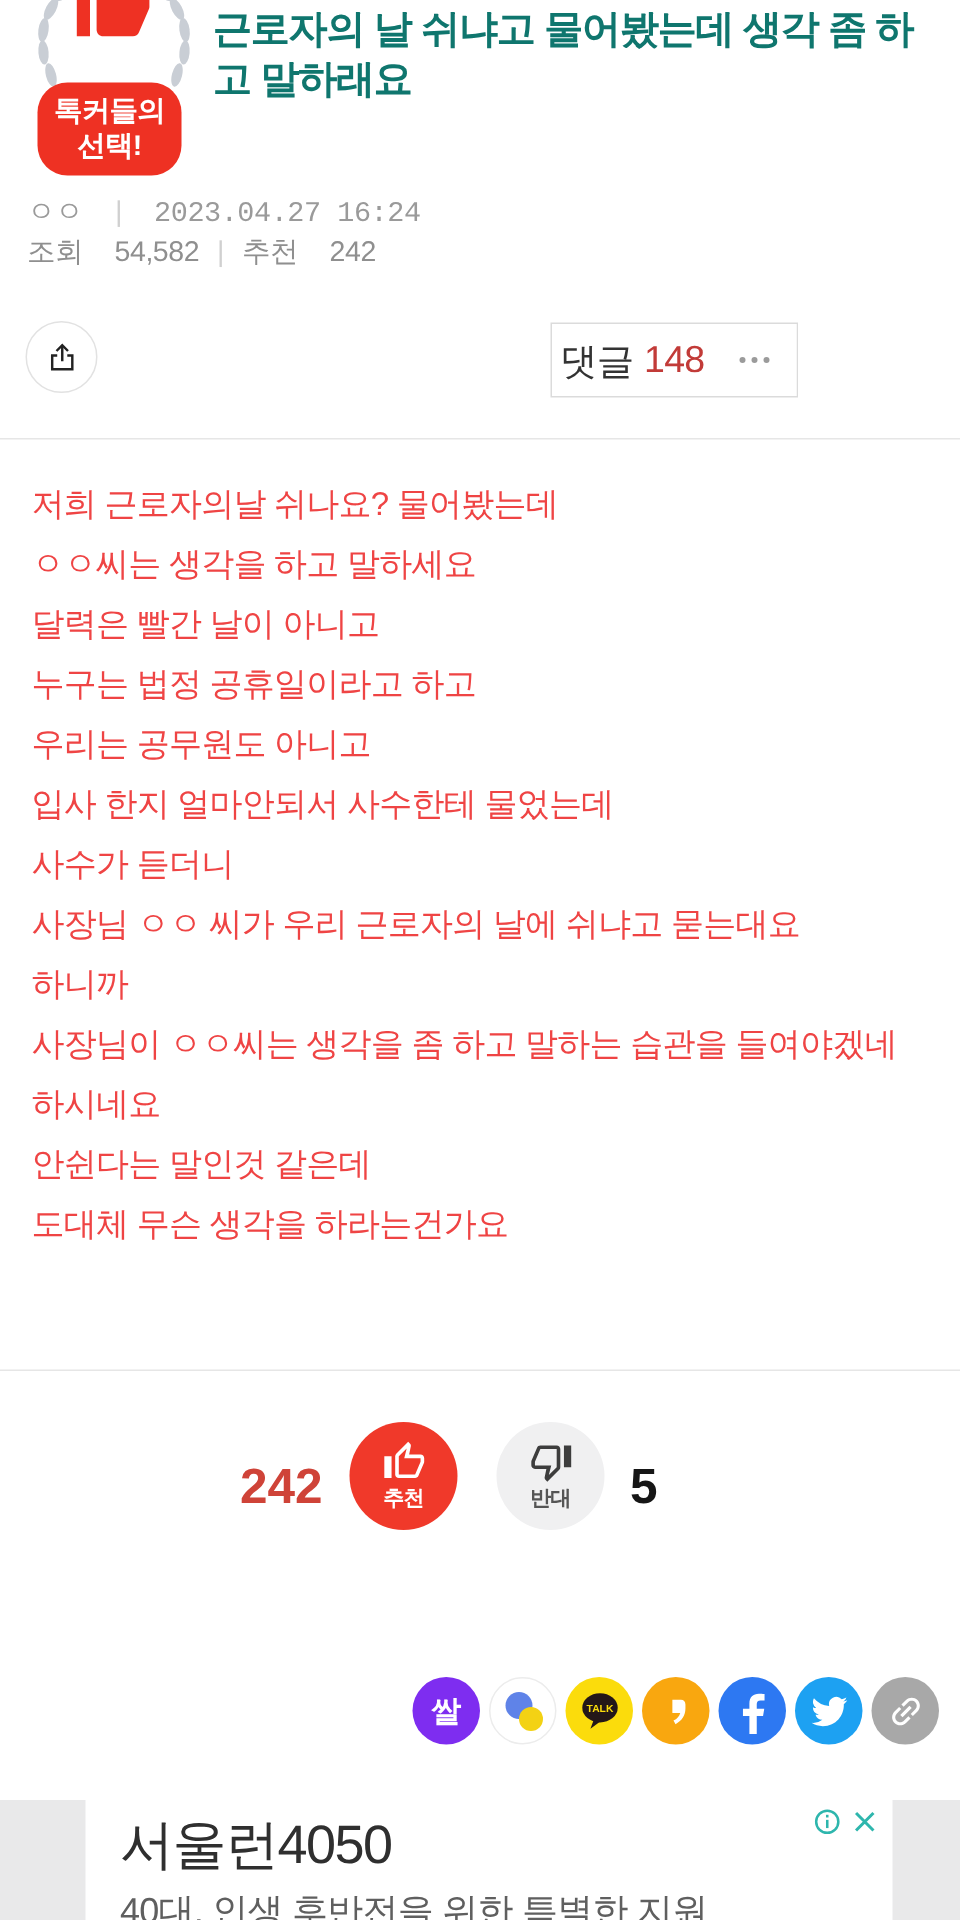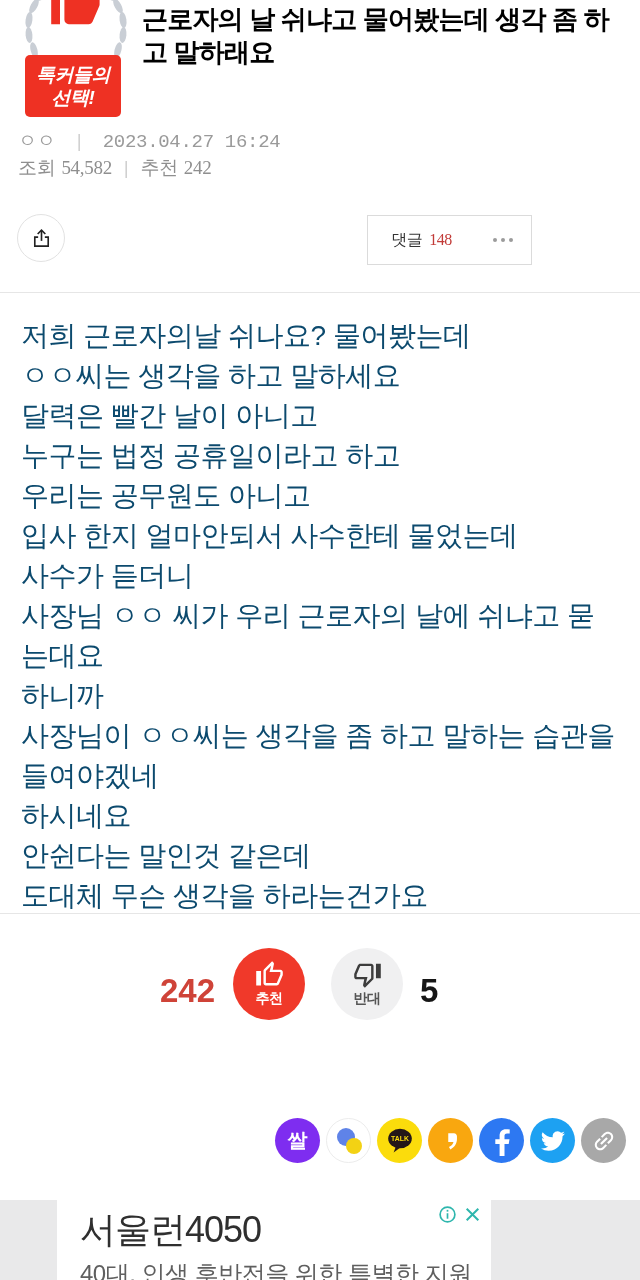--- a/index.html
+++ b/index.html
@@ -5,49 +5,49 @@
   * { margin:0; padding:0; box-sizing:border-box; }
   html,body { background:#fff; }
   body { font-family:"Liberation Sans","DejaVu Sans",sans-serif; }
   .page { position:relative; width:640px; height:1280px; background:#fff; overflow:hidden; margin:0 auto; }
   .abs { position:absolute; }
 
   
   .badge { left:15px; top:-14px; width:122px; height:140px; }
   .badge svg.wreath { position:absolute; left:0; top:0; }
   .badge-box { position:absolute; left:10px; top:69px; width:96px; height:62px;
-    background:#ee3123; border-radius:5px; color:#fff; font-weight:bold;
-    font-size:19px; line-height:23px; text-align:center; padding-top:8px; letter-spacing:-0.5px;font-style:italic; }
+    background:#ee3123; border-radius:20px; color:#fff; font-weight:bold;
+    font-size:19px; line-height:23px; text-align:center; padding-top:8px; letter-spacing:-0.5px; }
 
   
   .title { left:142px; top:3px; width:492px; font-size:26px; line-height:33px;
-    font-weight:bold; color:#000000; letter-spacing:-0.8px; }
+    font-weight:bold; color:#0f766e; letter-spacing:-0.8px; }
   .meta1 { left:18px; top:128px; font-size:19px; color:#9a9a9a; letter-spacing:-0.3px;font-family:Liberation Mono, monospace; }
   .meta2 { left:18px; top:155px; font-size:19px; color:#8f8f8f; letter-spacing:-0.3px; }
   .meta-sep { color:#d0d0d0; margin:0 7px; }
-  .meta-val { margin-left:1px;font-family:Liberation Serif, serif; }
+  .meta-val { margin-left:16px; }
 
   
   .share-btn { left:17px; top:214px; width:48px; height:48px; border-radius:50%;
     background:#fff; border:1px solid #e2e2e2; display:flex; align-items:center; justify-content:center; cursor:pointer; }
   .btn-group { left:367px; top:215px; height:50px; display:flex; border:1px solid #dbdbdb; background:#fff; }
-  .btn-group button { background:#fff; border:none; font-family:Liberation Serif, serif; font-size:16px; color:#333;
+  .btn-group button { background:#fff; border:none; font-family:Liberation Sans, sans-serif; font-size:25px; color:#333;
     display:flex; align-items:center; justify-content:center; cursor:pointer; letter-spacing:-0.5px; }
   .btn-comments { width:107px; }
   .btn-comments .cnt { color:#c23b38; margin-left:7px; }
   .btn-write { width:97px; border-left:1px solid #dbdbdb; }
   .btn-more { width:56px; border-left:1px solid #dbdbdb; }
   .btn-more .dot { width:4px; height:4px; border-radius:50%; background:#9b9b9b; margin:0 2px; }
 
   .divider { left:0; width:640px; height:1px; background:#e6e6e6; }
   .d1 { top:292px; } .d2 { top:913px; }
 
   
-  .body-text { left:21px; top:316px; width:600px; font-size:28px; line-height:40px;
-    color:#0c4a6e; white-space:pre-line; letter-spacing:-0.5px; }
+  .body-text { left:21px; top:316px; width:600px; font-size:22px; line-height:40px;
+    color:#ef4444; white-space:pre-line; letter-spacing:-0.5px; }
 
   
   .up-count { left:140px; top:972px; width:75px; text-align:right; font-size:33px; font-weight:bold; color:#cf4338; }
   .down-count { left:420px; top:972px; width:60px; font-size:33px; font-weight:bold; color:#161616; }
   .vote-circle { width:72px; height:72px; border-radius:50%; border:none; cursor:pointer;
     display:flex; flex-direction:column; align-items:center; justify-content:center; font-family:inherit; }
   .vote-up { left:233px; top:948px; background:#f0392a; }
   .vote-down { left:331px; top:948px; background:#f0f0f1; }
   .vote-circle .vlabel { font-size:14px; font-weight:bold; margin-top:1px; letter-spacing:-0.5px; }
   .vote-up .vlabel { color:#fff; }
@@ -62,21 +62,21 @@
   .sicon-dots .c-blue { position:absolute; left:10px; top:9px; width:18px; height:18px; border-radius:50%; background:#5f83e8; }
   .sicon-dots .c-yellow { position:absolute; left:19px; top:19px; width:16px; height:16px; border-radius:50%; background:#f3d214; }
   .sicon-talk { background:#fbdc0c; }
   .sicon-story { background:#f9a70f; }
   .sicon-fb { background:#2d78f2; color:#fff; font-size:27px; font-weight:bold; }
   .sicon-tw { background:#1da1f2; }
   .sicon-link { background:#a8a8a8; }
 
   
   .ad-bg { left:0; top:1200px; width:640px; height:80px; background:#e9e9ea; }
-  .ad-card { left:57px; top:1200px; width:434px; height:80px; background:#fff; cursor:pointer; }
+  .ad-card { left:57px; top:1200px; width:538px; height:80px; background:#fff; cursor:pointer; }
   .ad-title { position:absolute; left:23px; top:6px; font-size:36px; color:#2f2f2f; letter-spacing:-1px; }
   .ad-sub { position:absolute; left:23px; top:58px; font-size:24px; color:#5f5f5f; letter-spacing:-0.5px; }
   .ad-ctrl { position:absolute; top:5px; width:19px; height:19px; cursor:pointer; }
   .ad-info { right:34px; } .ad-close { right:9px; }
 </style>
 </head>
 <body>
 
 <svg width="0" height="0" style="position:absolute">
   <defs>

